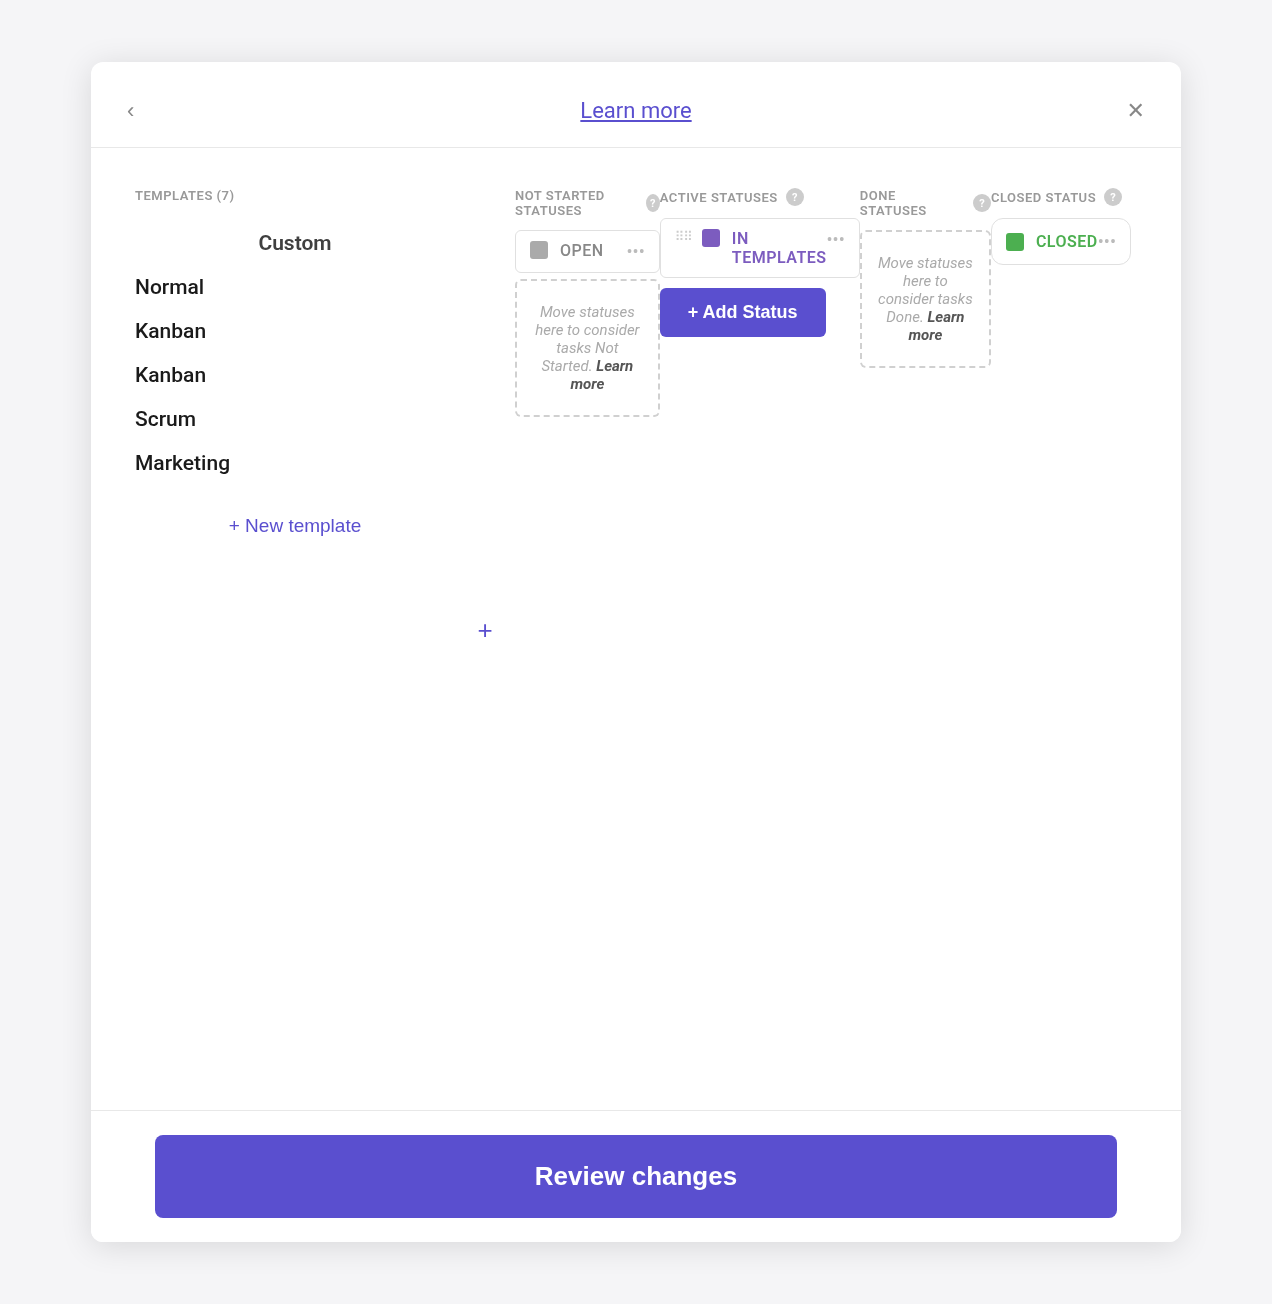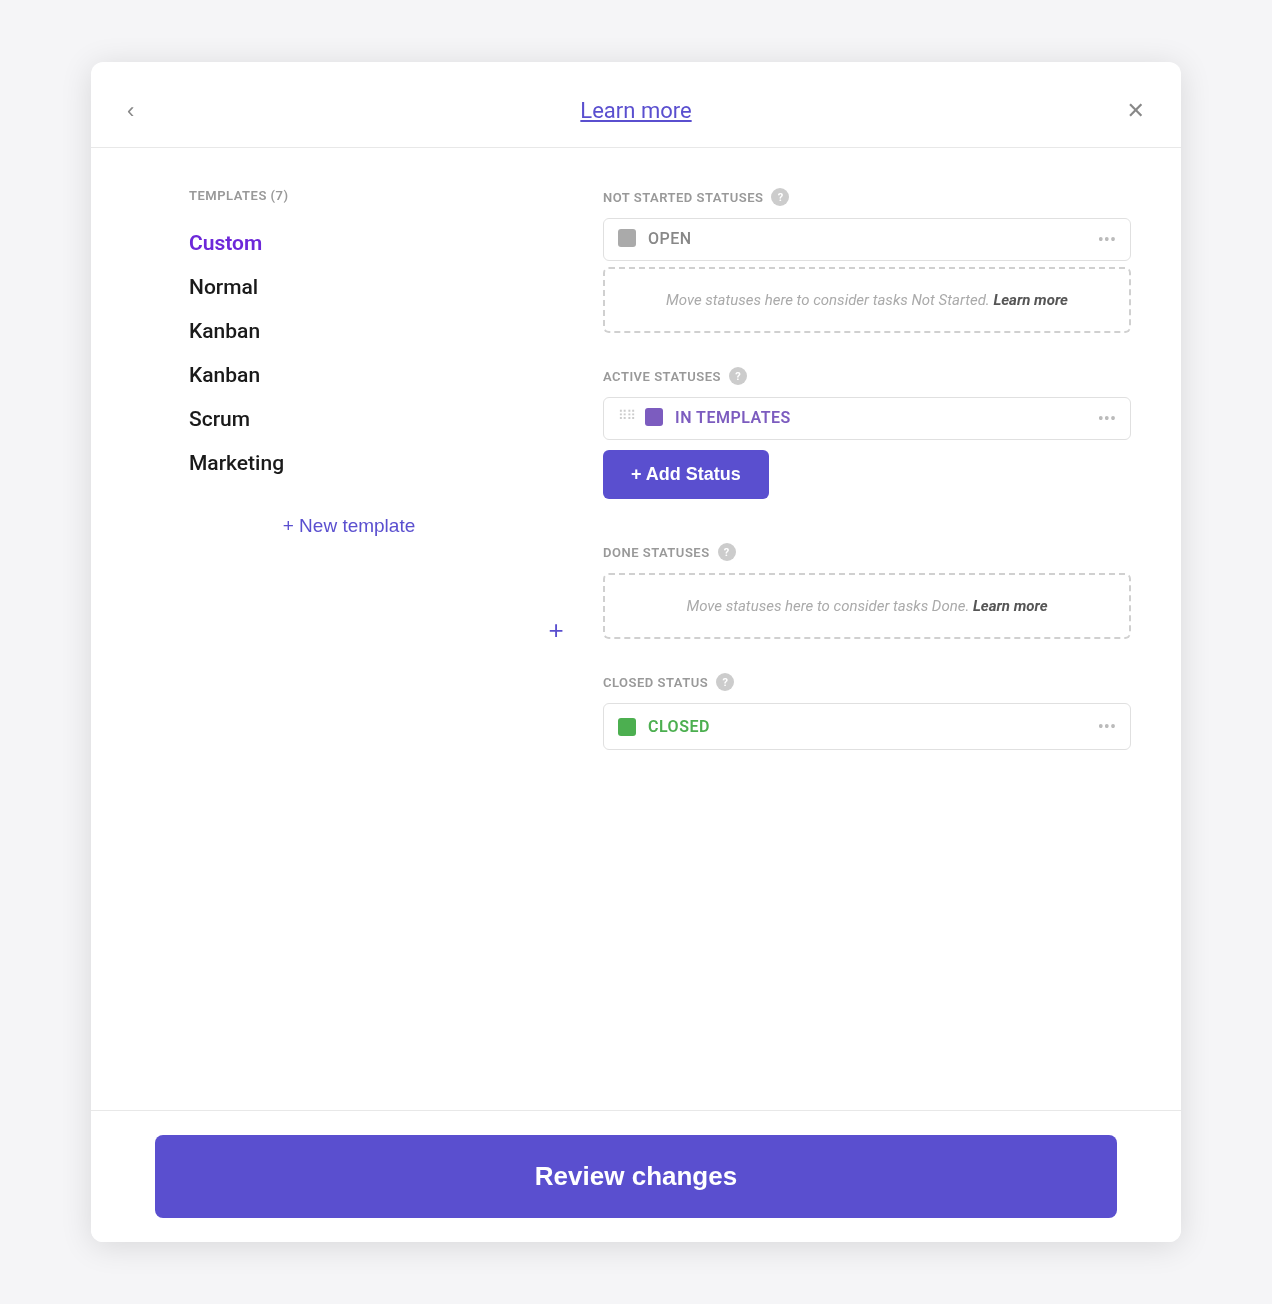--- a/index.html
+++ b/index.html
@@ -62,22 +62,22 @@
     .learn-more-header {
       color: #5a4fcf;
       font-size: 22px;
       text-decoration: underline;
       cursor: pointer;
       margin-bottom: 4px;
     }
     .modal-body {
       display: flex;
       flex: 1;
-      padding: 40px 50px 40px 98px;
-      gap: 17px;
+      padding: 40px 50px 40px 44px;
+      gap: 0;
     }
     .templates-panel {
       width: 320px;
       flex-shrink: 0;
       display: flex;
       flex-direction: column;
     }
     .templates-label {
       font-size: 13px;
       font-weight: 600;
@@ -90,22 +90,23 @@
       margin-bottom: 24px;
     }
     .template-item {
       font-size: 21px;
       font-weight: 500;
       color: #1a1a1a;
       padding: 10px 0;
       cursor: pointer;
     }
     .template-item.active {
-      color: #6d28d9;
-      font-weight: 600;
+      color: #404040;
+      font-weight: 600;
+      text-align: center;
     }
     .new-template-btn {
       background: none;
       border: none;
       color: #5a4fcf;
       font-size: 19px;
       cursor: pointer;
       text-align: center;
       padding: 6px 0;
     }
@@ -119,21 +120,21 @@
       background: none;
       border: none;
       color: #5a4fcf;
       font-size: 26px;
       cursor: pointer;
       margin-top: 0;
     }
     .statuses-panel {
       flex: 1;
       display: flex;
-      flex-direction: column;
+      flex-direction: row;
       gap: 0;
     }
     .section-header {
       display: flex;
       align-items: center;
       gap: 8px;
       margin-bottom: 12px;
     }
     .section-label {
       font-size: 13px;
@@ -217,21 +218,21 @@
       cursor: pointer;
       align-self: flex-start;
       margin-bottom: 16px;
     }
     .section-block {
       margin-bottom: 28px;
     }
     .closed-row {
       background: #fff;
       border: 1px solid #e0e0e0;
-      border-radius: 6px;
+      border-radius: 12px;
       display: flex;
       align-items: center;
       padding: 12px 14px;
     }
     .modal-footer {
       padding: 24px 64px;
       background: #fff;
       border-top: 1px solid #e8e8e8;
     }
     .review-btn {

